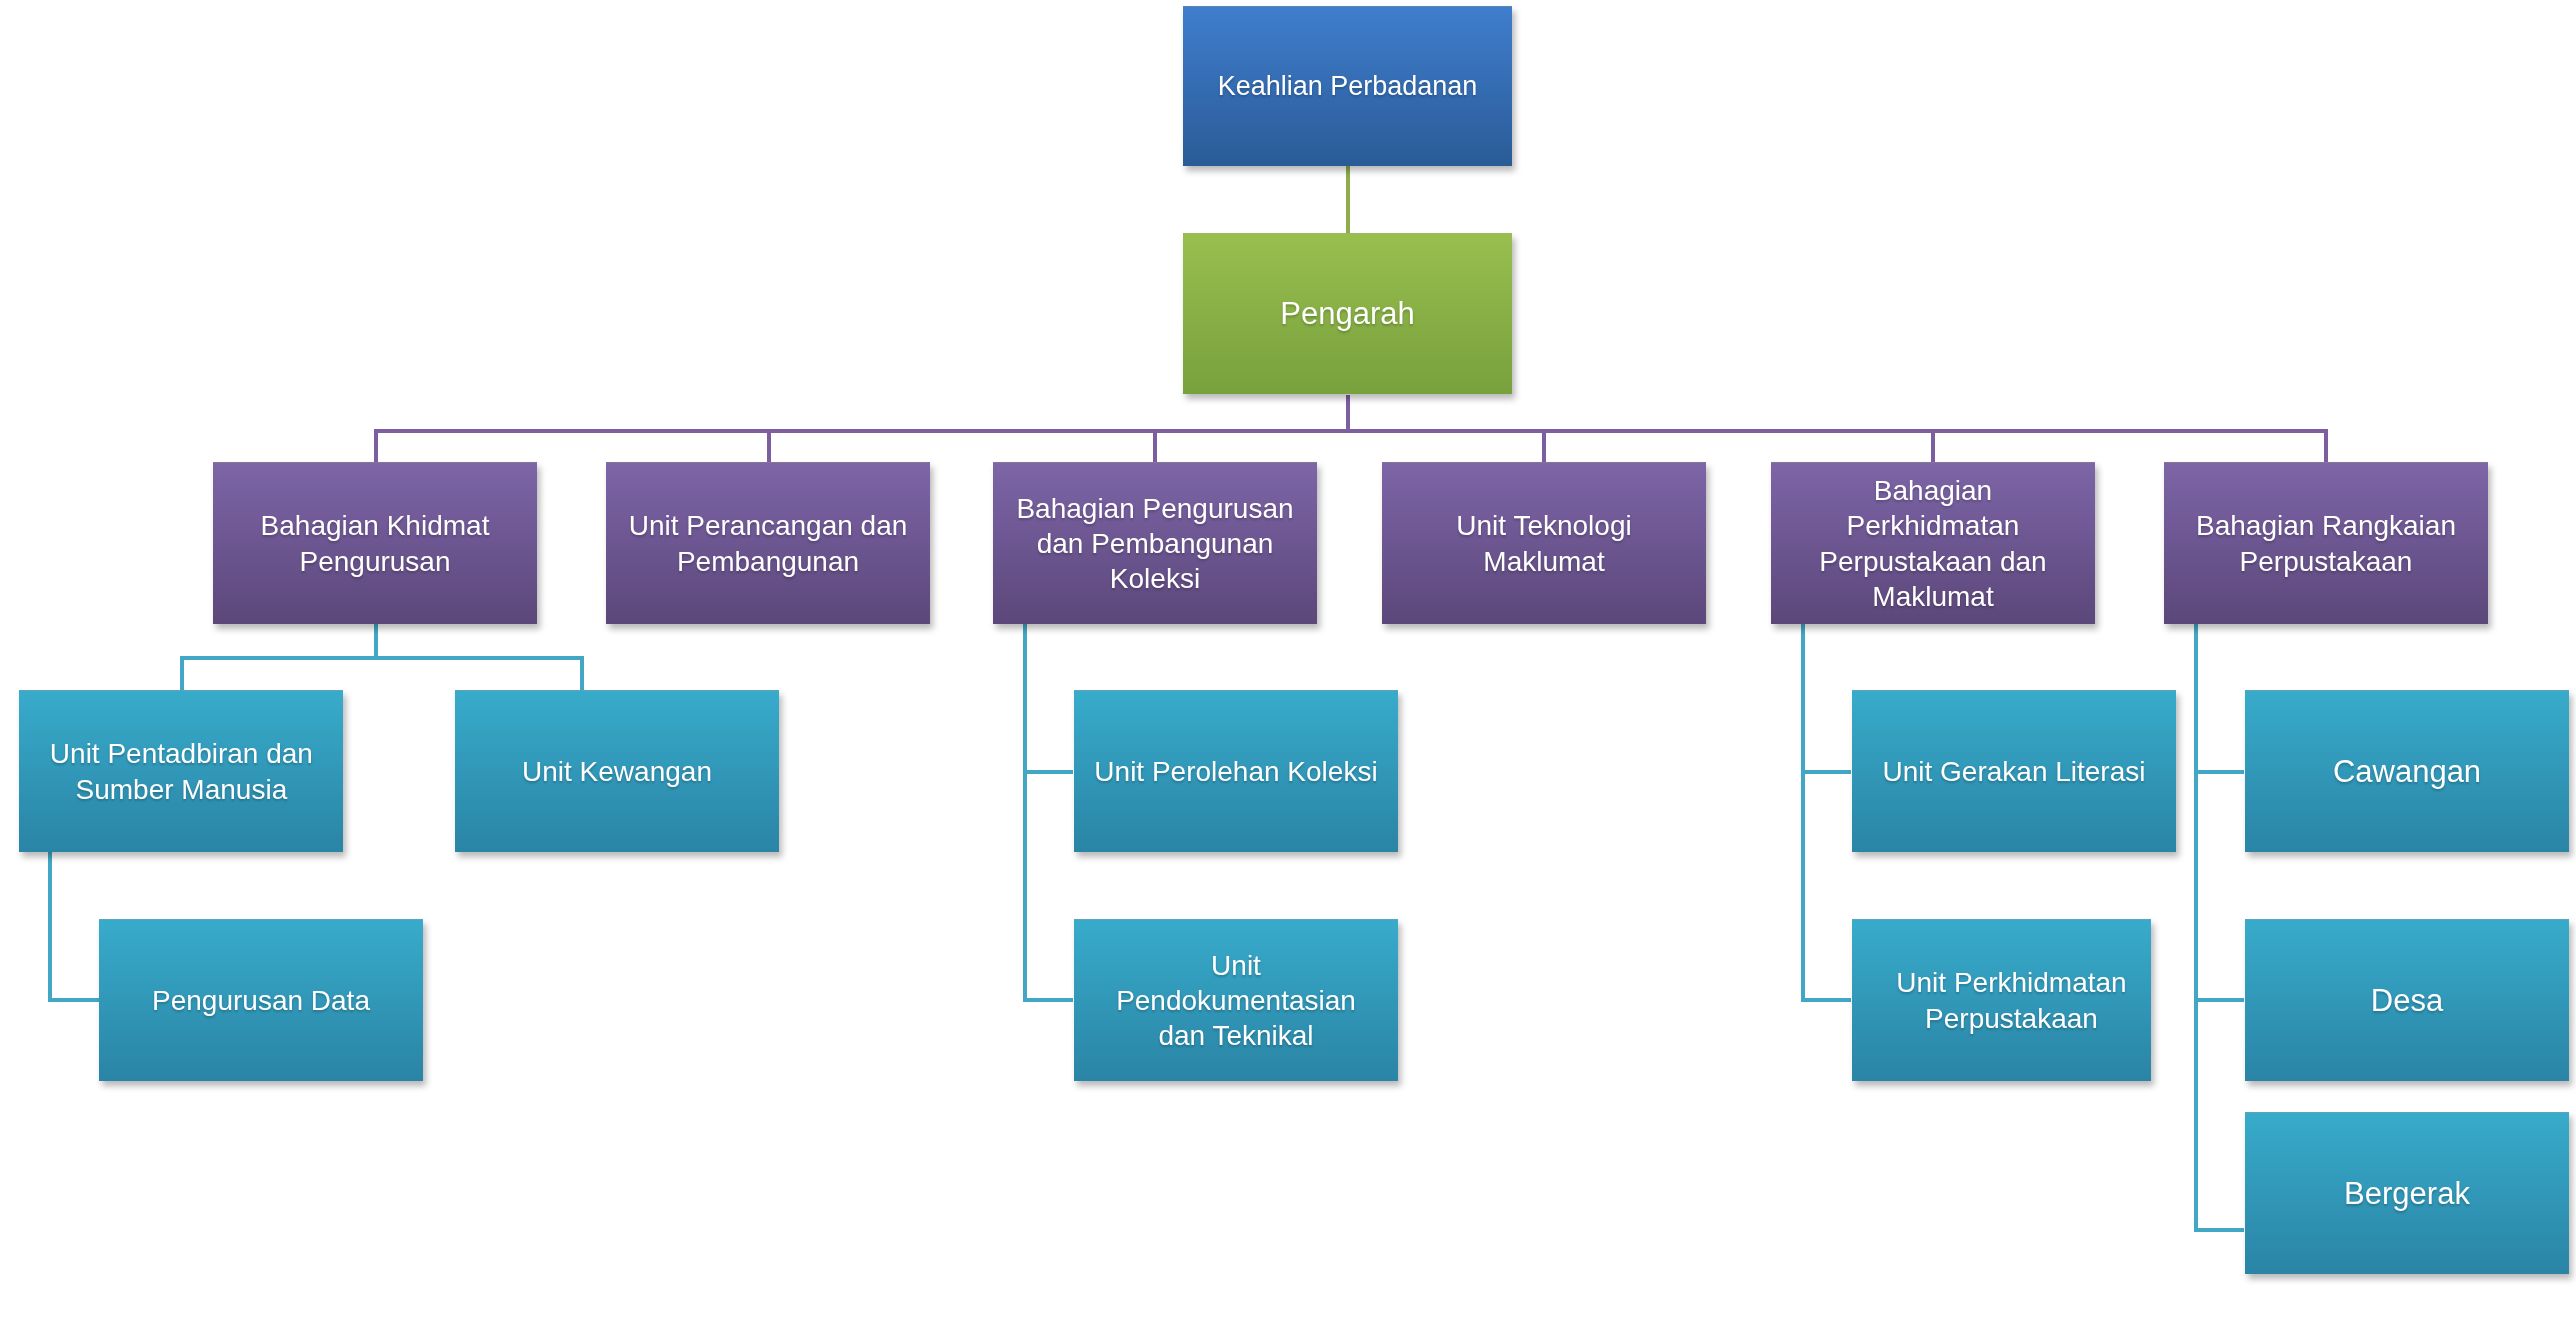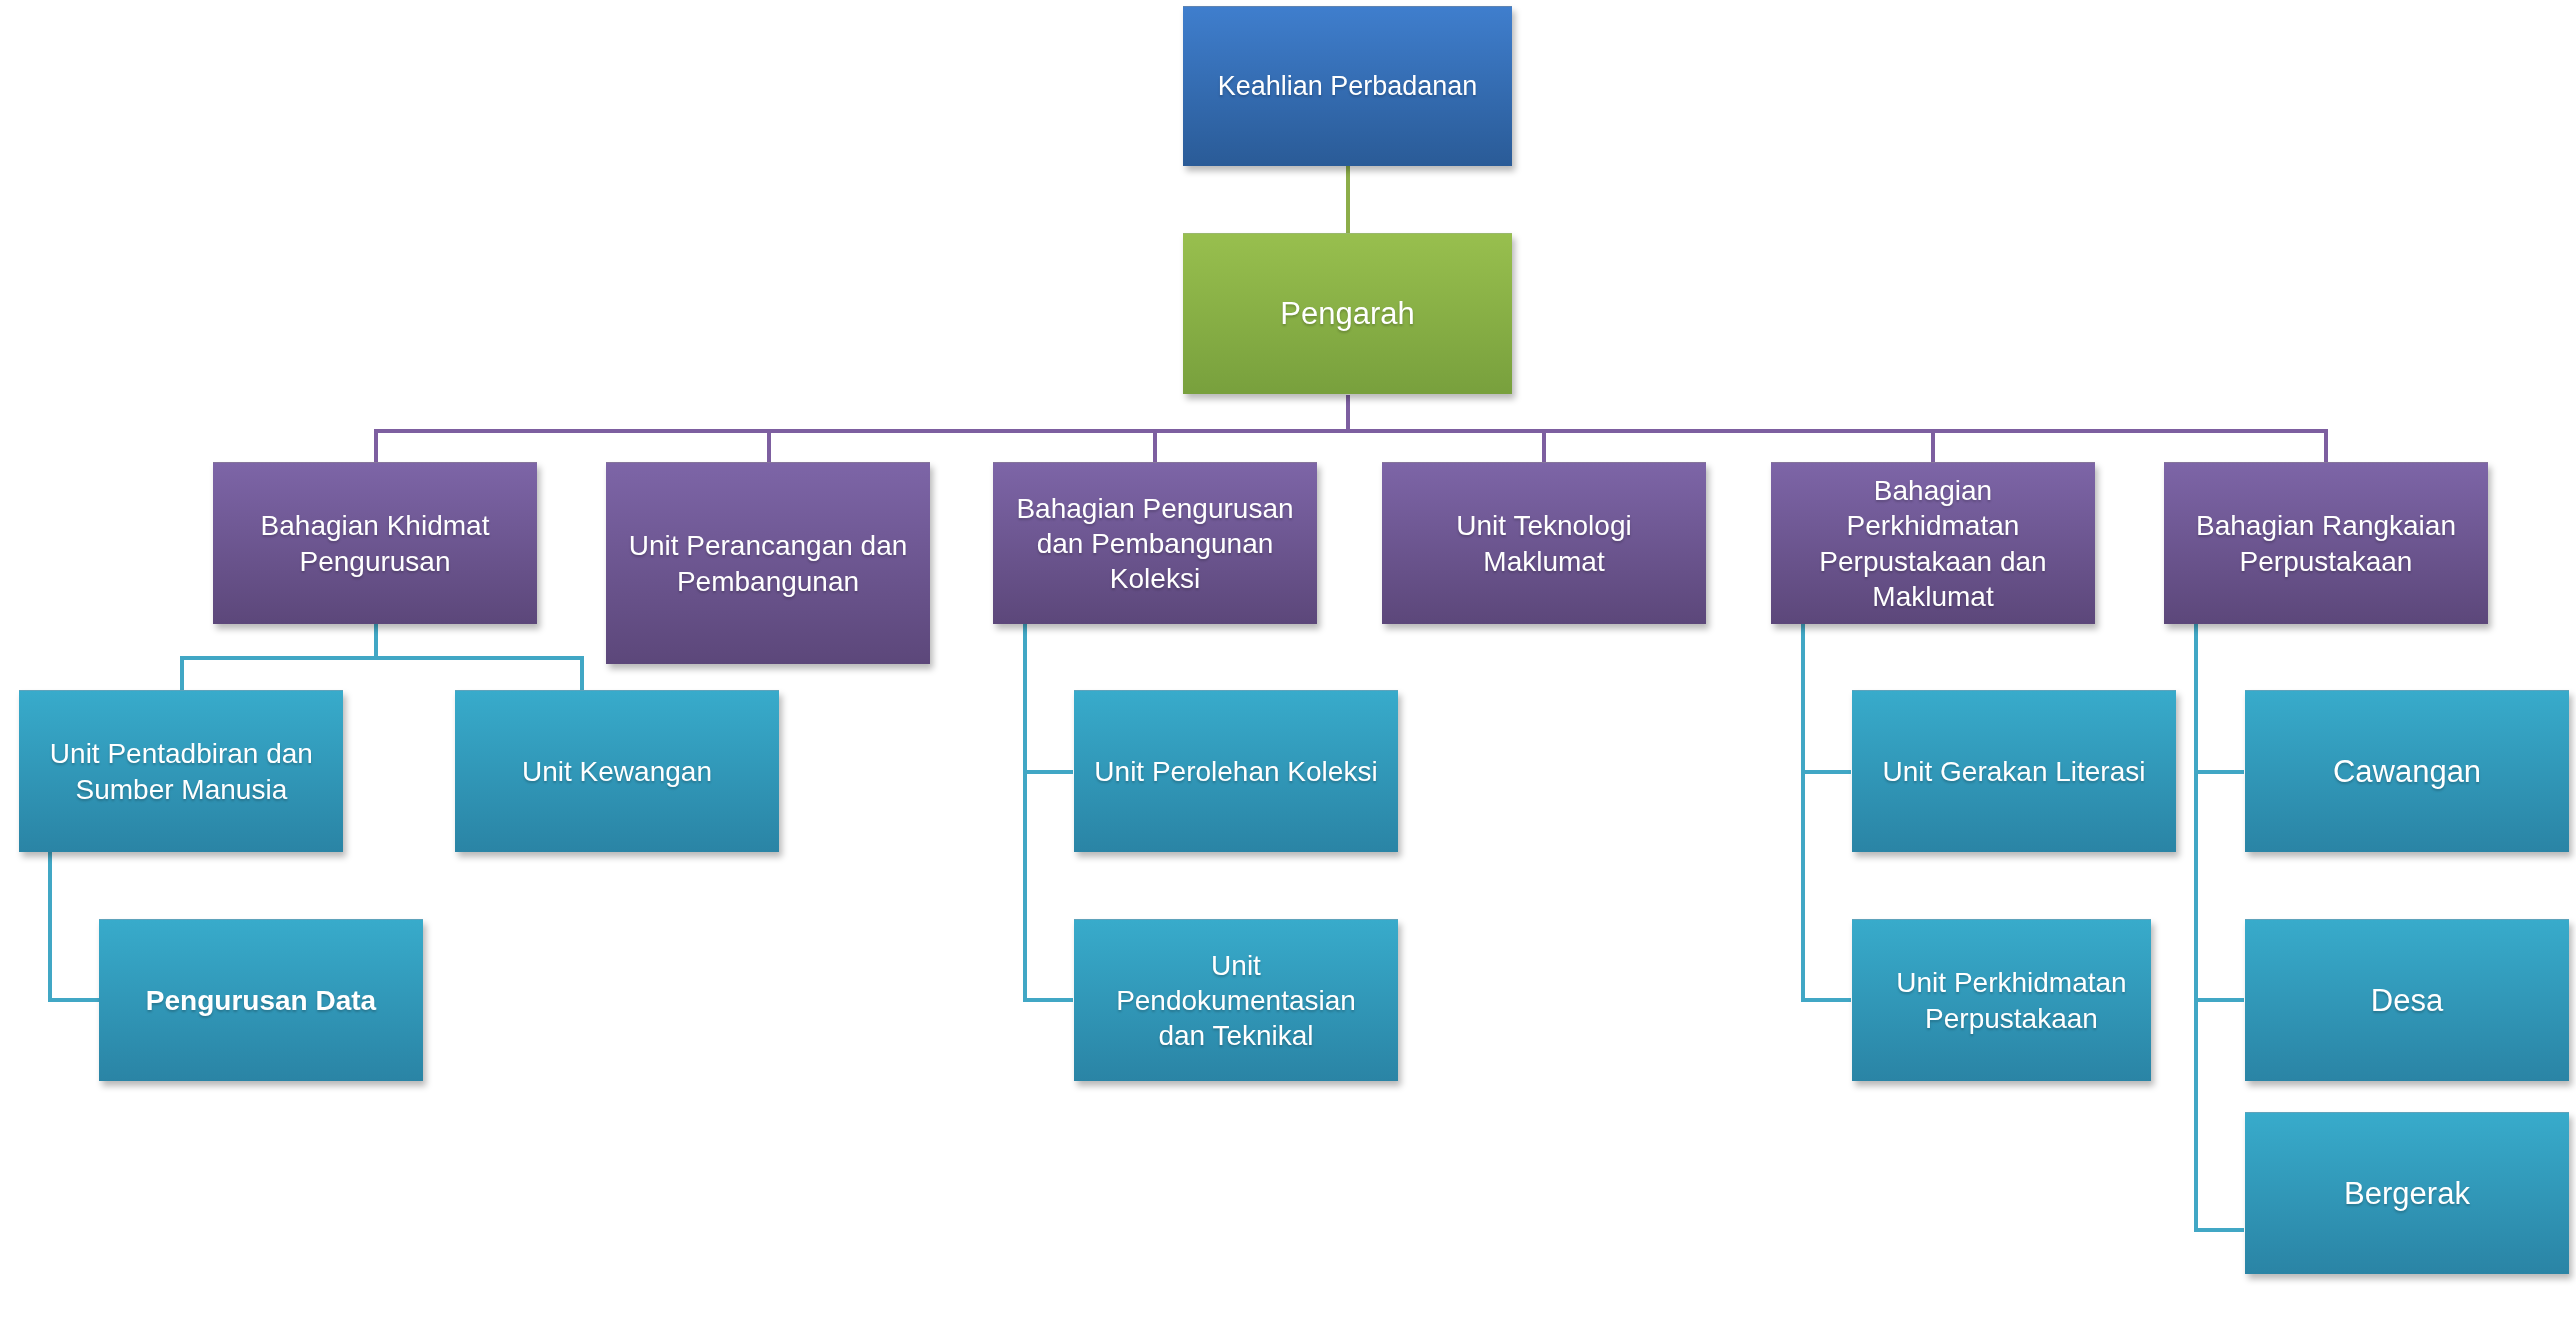--- a/index.html
+++ b/index.html
@@ -32,29 +32,29 @@
   .node.blue{background:linear-gradient(180deg,var(--blue-top),var(--blue-bottom));font-size:27px;}
   .node.green{background:linear-gradient(180deg,var(--green-top),var(--green-bottom));font-size:31px;}
   .node.purple{background:linear-gradient(180deg,var(--purple-top),var(--purple-bottom));}
   .node.teal{background:linear-gradient(180deg,var(--teal-top),var(--teal-bottom));}
   .node.lg{font-size:31px;}
 
   .n-keahlian{left:1183px;top:5.7px;width:329px;height:160px;}
   .n-pengarah{left:1183px;top:233px;width:329px;height:161px;}
 
   .n-khidmat{left:213px;top:462px;width:324px;height:162px;}
-  .n-perancangan{left:606px;top:462px;width:324px;height:202px;}
+  .n-perancangan{left:606px;top:462px;width:324px;height:162px;}
   .n-koleksi{left:993px;top:462px;width:324px;height:162px;}
   .n-teknologi{left:1382px;top:462px;width:324px;height:162px;}
   .n-perkhidmatan-b{left:1771px;top:462px;width:324px;height:162px;}
   .n-rangkaian{left:2164px;top:462px;width:324px;height:162px;}
 
   .n-pentadbiran{left:19.4px;top:690px;width:324px;height:162px;}
   .n-kewangan{left:420px;top:690px;width:324px;height:162px;margin-left:35px;}
-  .n-pdata{left:99px;top:919px;width:324px;height:162px;font-weight:bold;}
+  .n-pdata{left:99px;top:919px;width:324px;height:162px;}
   .n-perolehan{left:1074px;top:690px;width:324px;height:162px;}
   .n-pendok{left:1074px;top:919px;width:324px;height:162px;}
   .n-gerakan{left:1852px;top:690px;width:324px;height:162px;}
   .n-perkhidmatan-u{left:1852px;top:919px;width:299px;height:162px;padding-left:20px;}
   .n-cawangan{left:2245px;top:690px;width:324px;height:162px;text-align:right;}
   .n-desa{left:2245px;top:919px;width:324px;height:162px;}
   .n-bergerak{left:2245px;top:1112px;width:324px;height:162px;}
 </style>
 </head>
 <body>

